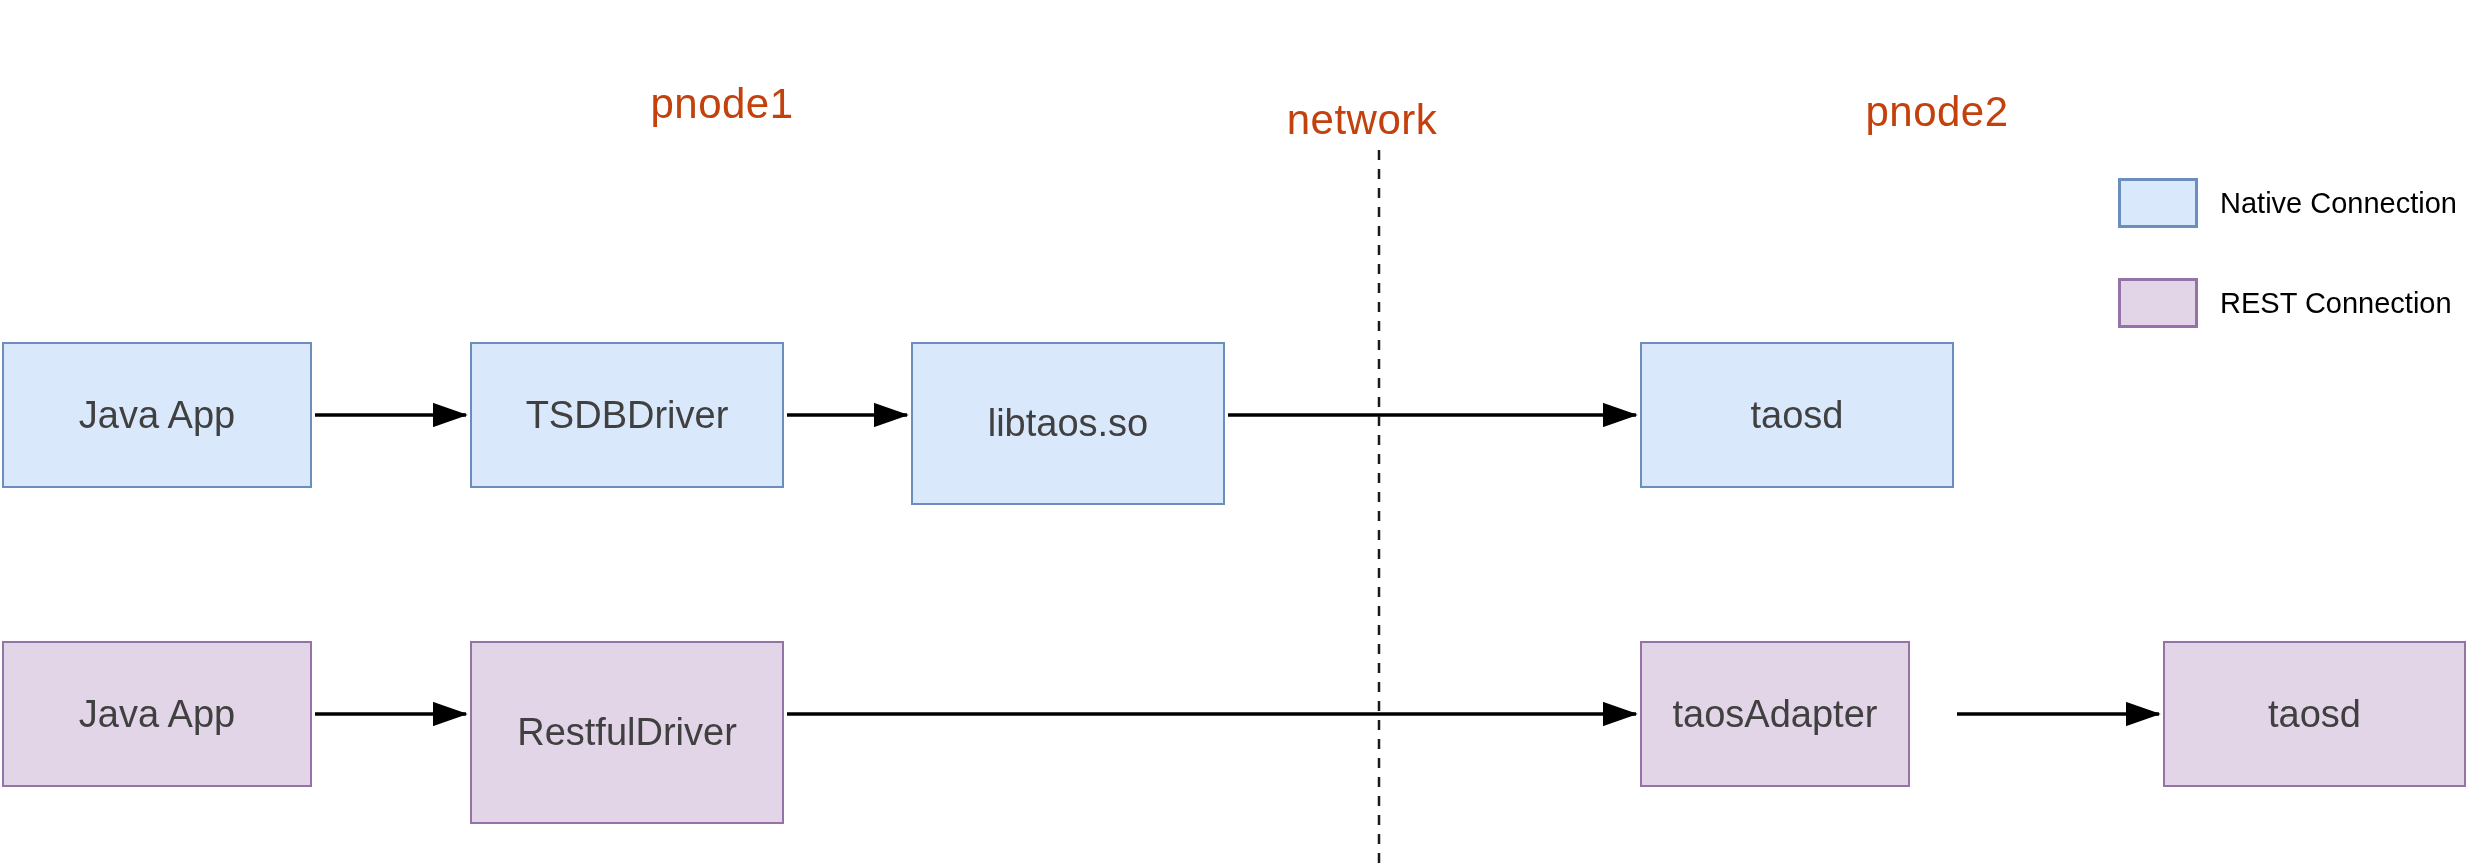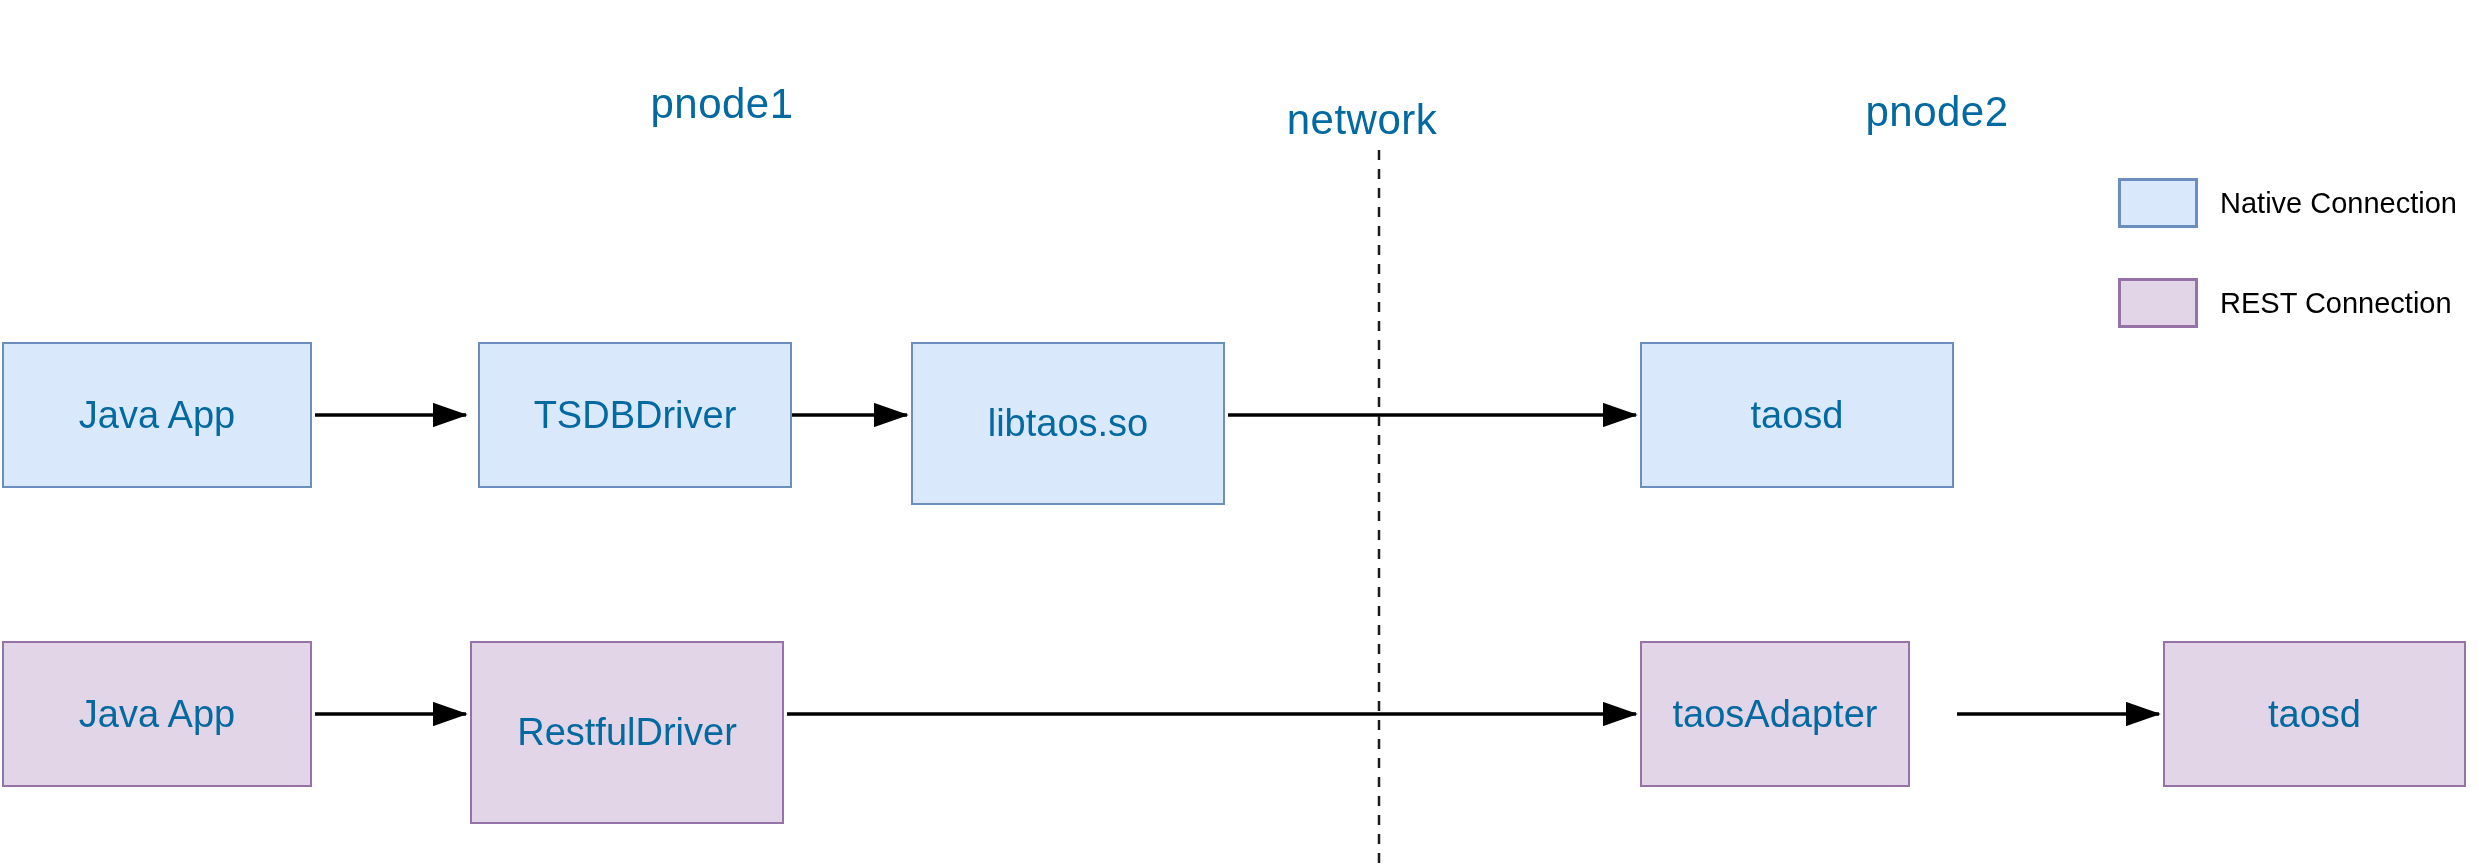--- a/index.html
+++ b/index.html
@@ -20,33 +20,33 @@
     left: 0;
     top: 0;
     width: 2479px;
     height: 865px;
     pointer-events: none;
   }
   .group-title {
     position: absolute;
     transform: translateX(-50%);
     font-size: 42px;
-    color: #0369a1;
+    color: #c2410c;
     white-space: nowrap;
     letter-spacing: 0.5px;
   }
   .node {
     position: absolute;
     box-sizing: border-box;
     border: 2px solid #000;
     display: flex;
     align-items: center;
     justify-content: center;
     font-size: 38px;
-    color: #0369a1;
+    color: #404040;
     white-space: nowrap;
   }
   .legend {
     position: absolute;
     left: 2118px;
     top: 178px;
     text-align: right;
   }
   .legend-row {
     display: flex;
@@ -99,21 +99,21 @@
     </div>
     <div class="legend-row">
       <span class="swatch" style="background: rgb(225, 213, 231); border-color: rgb(150, 115, 166);"></span>
       <span class="legend-label">REST Connection</span>
     </div>
   </div>
 
 <div class="node" style="left: 2px; top: 342px; width: 310px; height: 146px; background: rgb(218, 232, 252); border-color: rgb(108, 142, 191);">
       <span>Java App</span>
     </div>
-    <div class="node" style="left: 470px; top: 342px; width: 314px; height: 146px; background: rgb(218, 232, 252); border-color: rgb(108, 142, 191); margin-left: 8px;">
+    <div class="node" style="left: 470px; top: 342px; width: 314px; height: 146px; background: rgb(218, 232, 252); border-color: rgb(108, 142, 191);">
       <span>TSDBDriver</span>
     </div>
     <div class="node" style="left: 911px; top: 342px; width: 314px; height: 163px; background: rgb(218, 232, 252); border-color: rgb(108, 142, 191);">
       <span>libtaos.so</span>
     </div>
     <div class="node" style="left: 1640px; top: 342px; width: 314px; height: 146px; background: rgb(218, 232, 252); border-color: rgb(108, 142, 191);">
       <span>taosd</span>
     </div>
     <div class="node" style="left: 2px; top: 641px; width: 310px; height: 146px; background: rgb(225, 213, 231); border-color: rgb(150, 115, 166);">
       <span>Java App</span>

